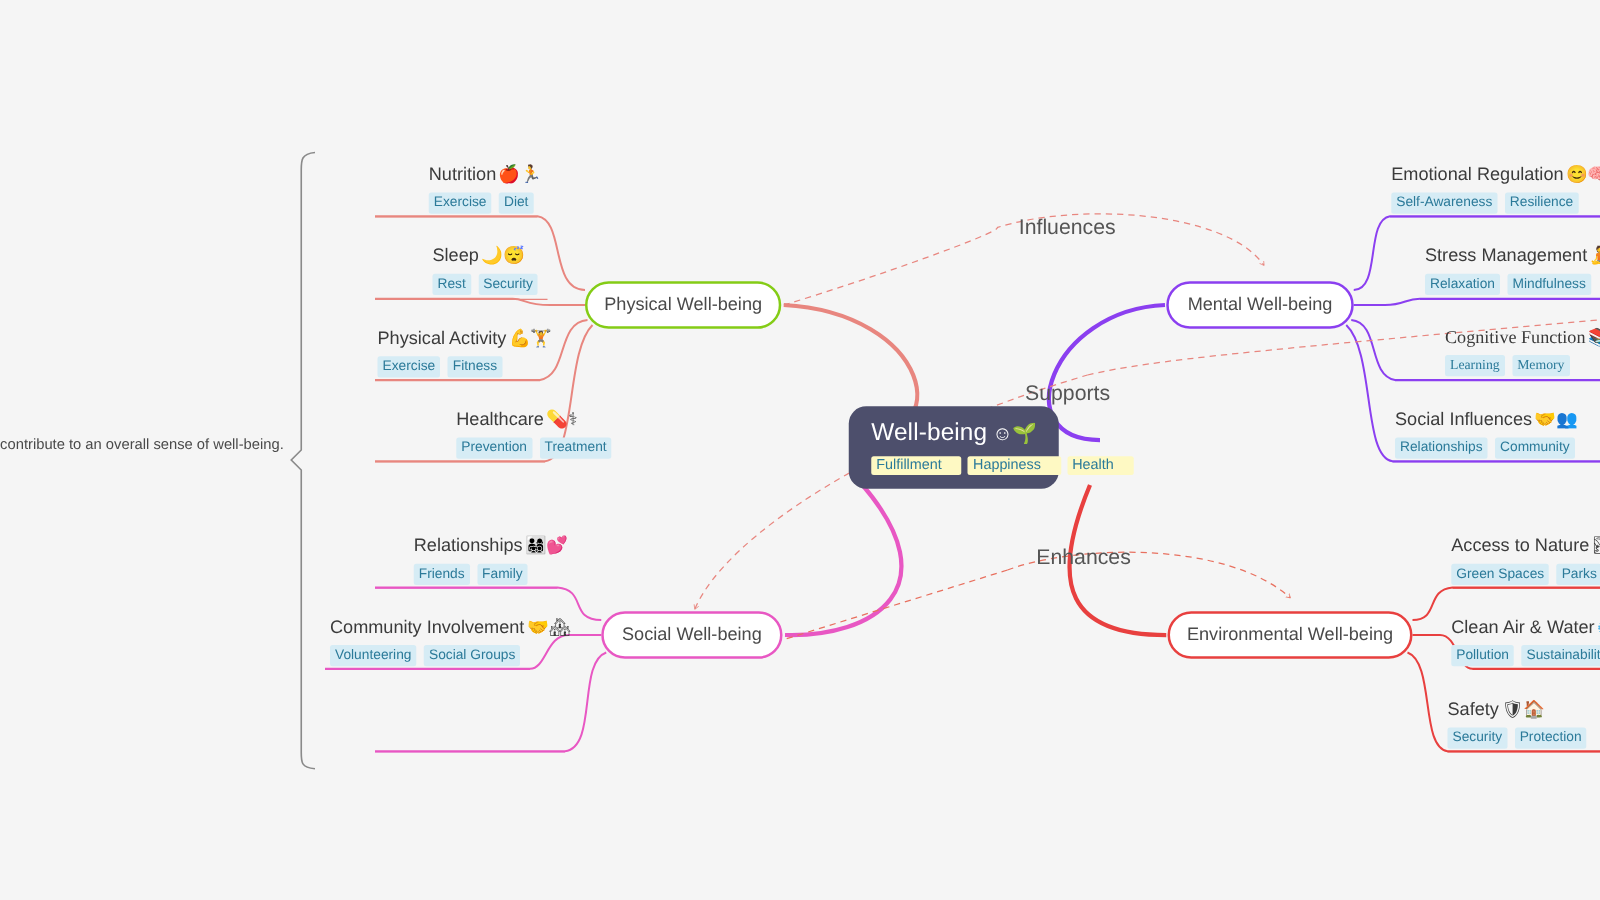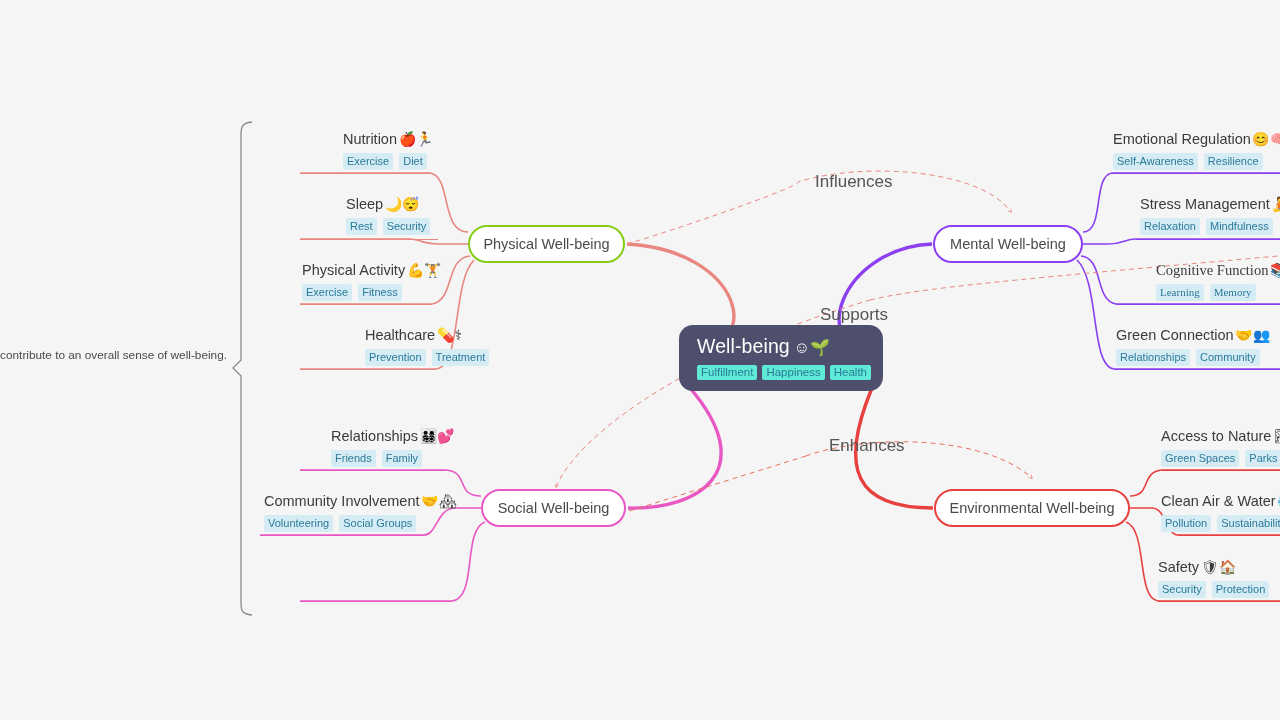--- a/index.html
+++ b/index.html
@@ -17,40 +17,40 @@
   #wires {
     position: absolute; left: 0; top: 0;
     width: 1280px; height: 720px;
     pointer-events: none;
   }
 
   
   .center-node {
     position: absolute;
     left: 679px; top: 325px;
-    width: 204px;
+    width: 168px;
     box-sizing: border-box;
     background: #4d4f6c;
     border-radius: 14px;
     padding: 10px 14px 11px 18px;
     z-index: 6;
   }
   .center-title {
     font-size: 19.5px;
     color: #ffffff;
     letter-spacing: .1px;
     white-space: nowrap;
   }
   .center-title .emo { font-size: 16px; margin-left: 4px; }
   .center-tags { margin-top: 7px; display: flex; gap: 5px; }
   .center-tags .tag {
-    background: #5eead4;
+    background: #fef9c3;
     color: #2b7a99;
     font-size: 11.5px;
-    padding: 1px 4px 2px 4px;
+    padding: 1px 16px 2px 4px;
     border-radius: 2px;
     white-space: nowrap;
   }
 
   
   .branch-node {
     position: absolute;
     background: #ffffff;
     border: 2px solid #84cc16;
     border-radius: 22px;
@@ -264,21 +264,21 @@
     </div>
     <div class="leaf-tags">
       <span class="tag">Learning</span>
       <span class="tag">Memory</span>
     </div>
   </div>
   <div class="leaf-underline ul-mental" style="left:1116px; top:304px; width:164px;"></div>
 
   <div class="leaf" style="left:1116px; top:326px;">
     <div class="leaf-title">
-      <span>Green Connection</span><span class="emo">🤝👥</span>
+      <span>Social Influences</span><span class="emo">🤝👥</span>
     </div>
     <div class="leaf-tags">
       <span class="tag">Relationships</span>
       <span class="tag">Community</span>
     </div>
   </div>
   <div class="leaf-underline ul-mental" style="left:1114px; top:369px; width:166px;"></div>
 
   <div class="leaf" style="left:331px; top:427px;">
     <div class="leaf-title">

